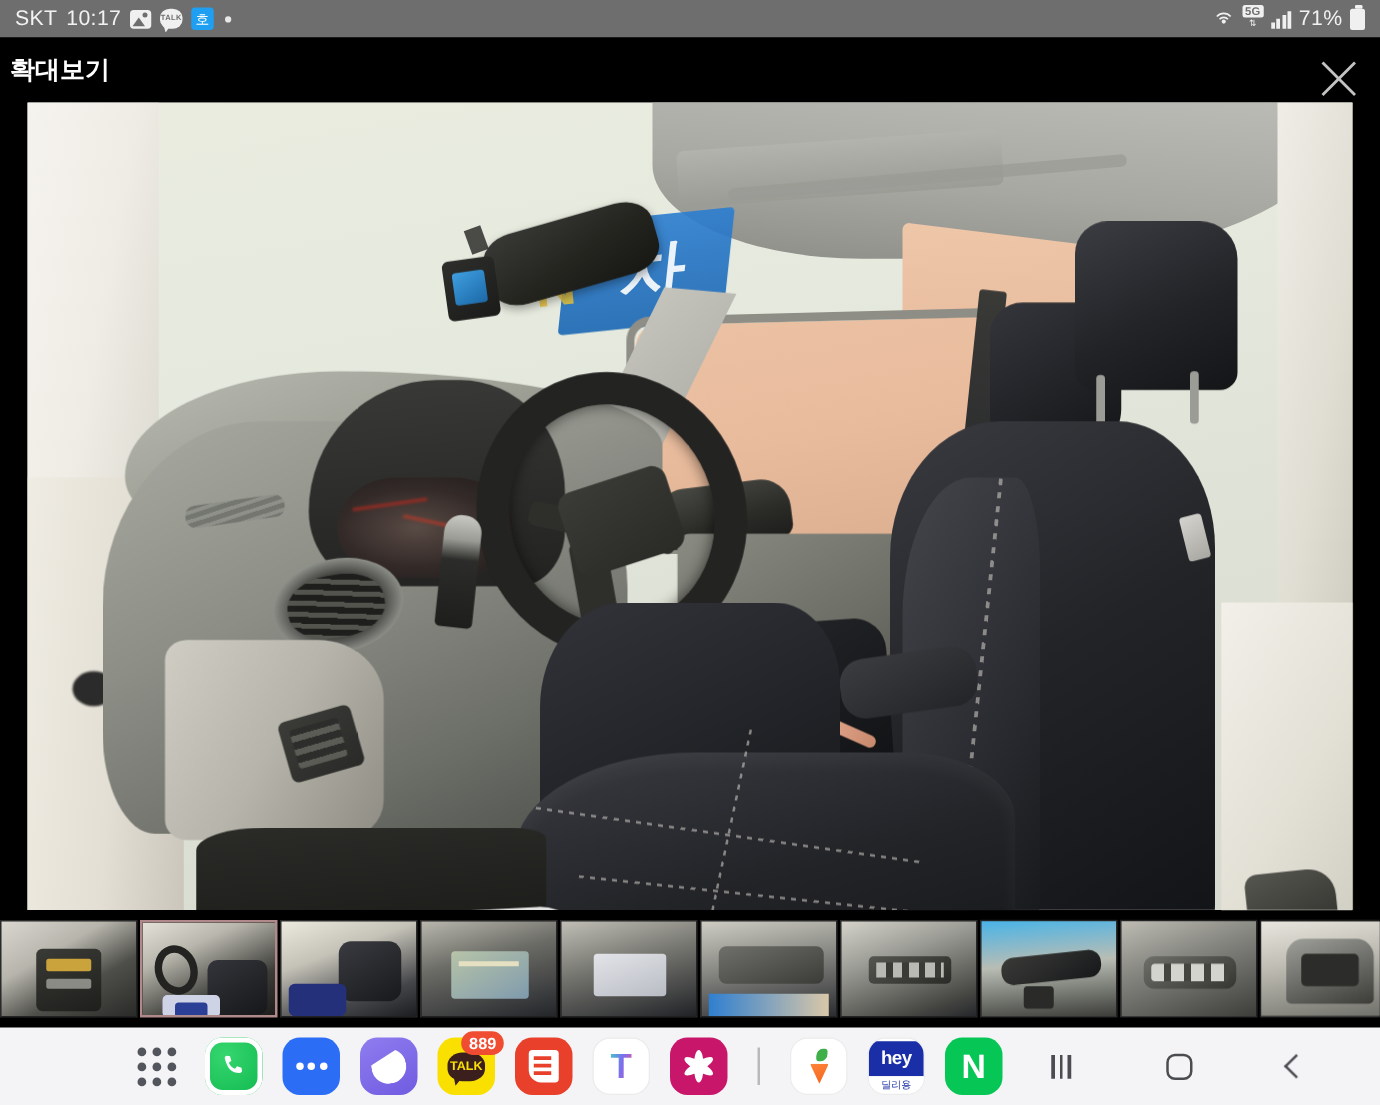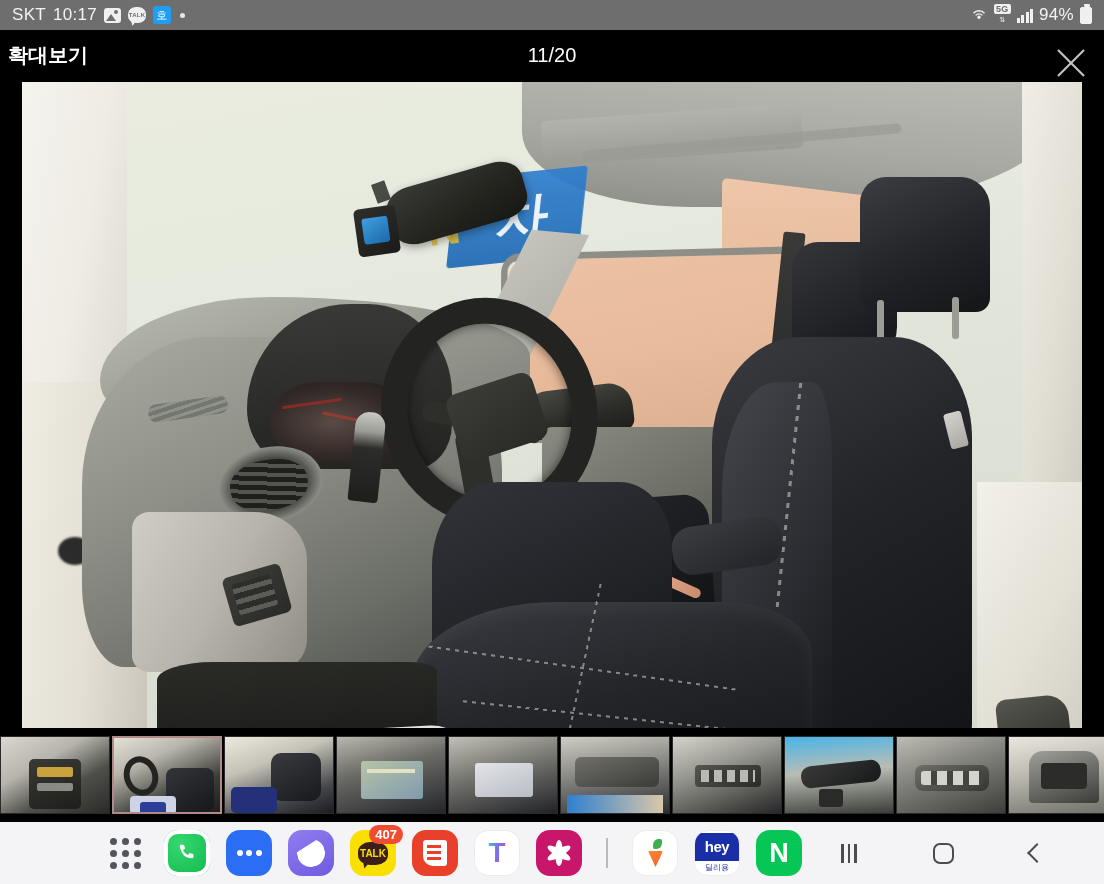--- a/index.html
+++ b/index.html
@@ -461,21 +461,21 @@
       <span class="ico-5gwrap">
         <span class="ico-5g">5G</span>
         <span class="ico-5garrows">⇅</span>
       </span>
       <span class="ico-signal">
           <i></i>
           <i></i>
           <i></i>
           <i></i>
         </span>
-      <span class="sb-batt-text">94%</span>
+      <span class="sb-batt-text">71%</span>
       <span class="ico-batt"></span>
     </div>
   </div>
 
   <div id="photo-area">
     <div id="photo">
       <div class="layer" id="sky-windshield"></div>
       <div class="layer" id="roof-liner"></div>
       <div class="layer" id="sunvisor"></div>
       <div class="layer" id="roof-seam"></div>
@@ -532,21 +532,20 @@
       <div class="layer" id="pedal-area"></div>
       <div class="layer" id="floor-cloth"></div>
 
       <div class="layer" id="door-sill-right"></div>
       <div class="layer" id="door-handle-right"></div>
     </div>
   </div>
 
   <div id="viewer-header">
     <div id="viewer-title">확대보기</div>
-    <div id="viewer-counter">11/20</div>
     <div id="viewer-close">
       <svg width="38" height="38" viewBox="0 0 38 38" stroke="#e6e6e6" stroke-width="2.2" fill="none">
         <line x1="6" y1="6" x2="32" y2="32"></line>
           <line x1="32" y1="6" x2="6" y2="32"></line>
       </svg>
     </div>
   </div>
 
   <div id="thumb-strip">
     <div class="thumb">
@@ -628,21 +627,21 @@
             <i></i>
             <i></i>
             <i></i>
           </div>
       </div>
       <div class="app app-internet">
         <div class="internet-glyph"></div>
       </div>
       <div class="app app-kakao">
         <div class="kakao-bubble">TALK</div>
-        <span class="badge-999">407</span>
+        <span class="badge-999">889</span>
       </div>
       <div class="app app-red">
         <div class="red-glyph"></div>
       </div>
       <div class="app app-t">
         <span class="t-glyph">T</span>
       </div>
       <div class="app app-flower">
         <div class="flower-glyph">
             <i></i>

